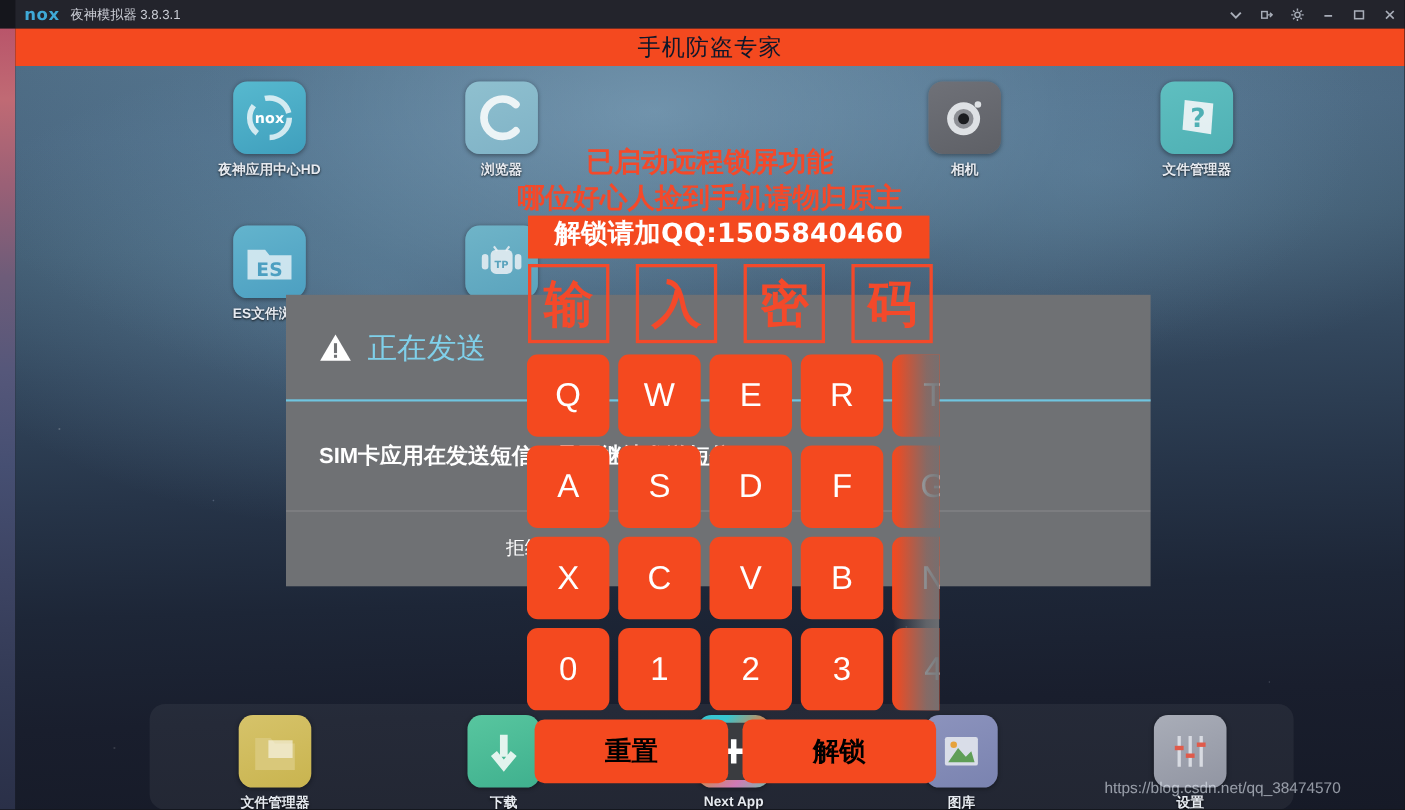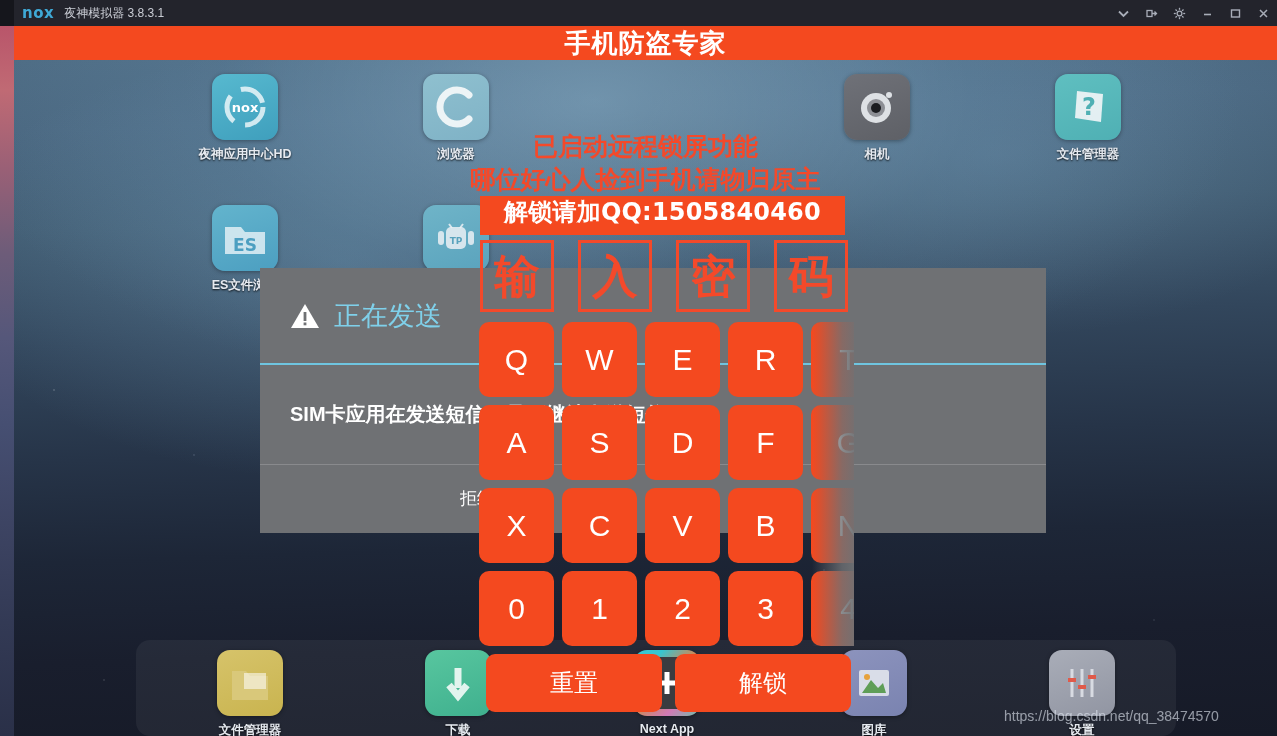--- a/index.html
+++ b/index.html
@@ -39,21 +39,21 @@
     color: #a8adb8;
   }
   .wc svg { display: block; }
 
   
   .app-header {
     position: absolute; left: 14px; top: 26px; width: 1263px; height: 34px;
     background: #f4491f; display: flex; align-items: center; justify-content: center;
   }
   .app-header-title {
-    color: #ffffff; font-size: 26px; font-weight: bold; letter-spacing: 1px;
+    color: #0f172a; font-size: 21px; font-weight: normal; letter-spacing: 1px;
   }
 
   
   .android {
     position: absolute; left: 14px; top: 60px; width: 1263px; height: 676px;
     overflow: hidden;
     background:
       radial-gradient(ellipse 900px 420px at 46% 6%, rgba(150,190,215,.50) 0%, rgba(110,150,180,.22) 42%, rgba(0,0,0,0) 72%),
       radial-gradient(ellipse 600px 320px at 26% 30%, rgba(120,165,195,.35) 0%, rgba(0,0,0,0) 68%),
       radial-gradient(ellipse 520px 260px at 78% 14%, rgba(120,160,190,.30) 0%, rgba(0,0,0,0) 70%),
@@ -177,21 +177,21 @@
     background: linear-gradient(90deg, rgba(244,73,31,0) 0%, rgba(111,113,116,.82) 72%, rgba(111,113,116,.95) 100%);
     pointer-events: none;
   }
 
   
   .action-row { position: absolute; left: 472px; top: 594px; display: flex; gap: 13px; }
   .action-btn {
     width: 176px; height: 58px; background: #f4491f; border-radius: 9px; border: none;
     display: flex; align-items: center; justify-content: center; cursor: pointer;
   }
-  .action-btn span { color: #ffffff; font-size: 24px; font-weight: normal; }
+  .action-btn span { color: #000000; font-size: 24px; font-weight: bold; }
 
   .watermark {
     position: absolute; left: 1004px; top: 708px;
     color: rgba(225,230,240,.62); font-size: 14px; white-space: nowrap;
   }
 </style>
 </head>
 <body>
 
 <div id="root">

